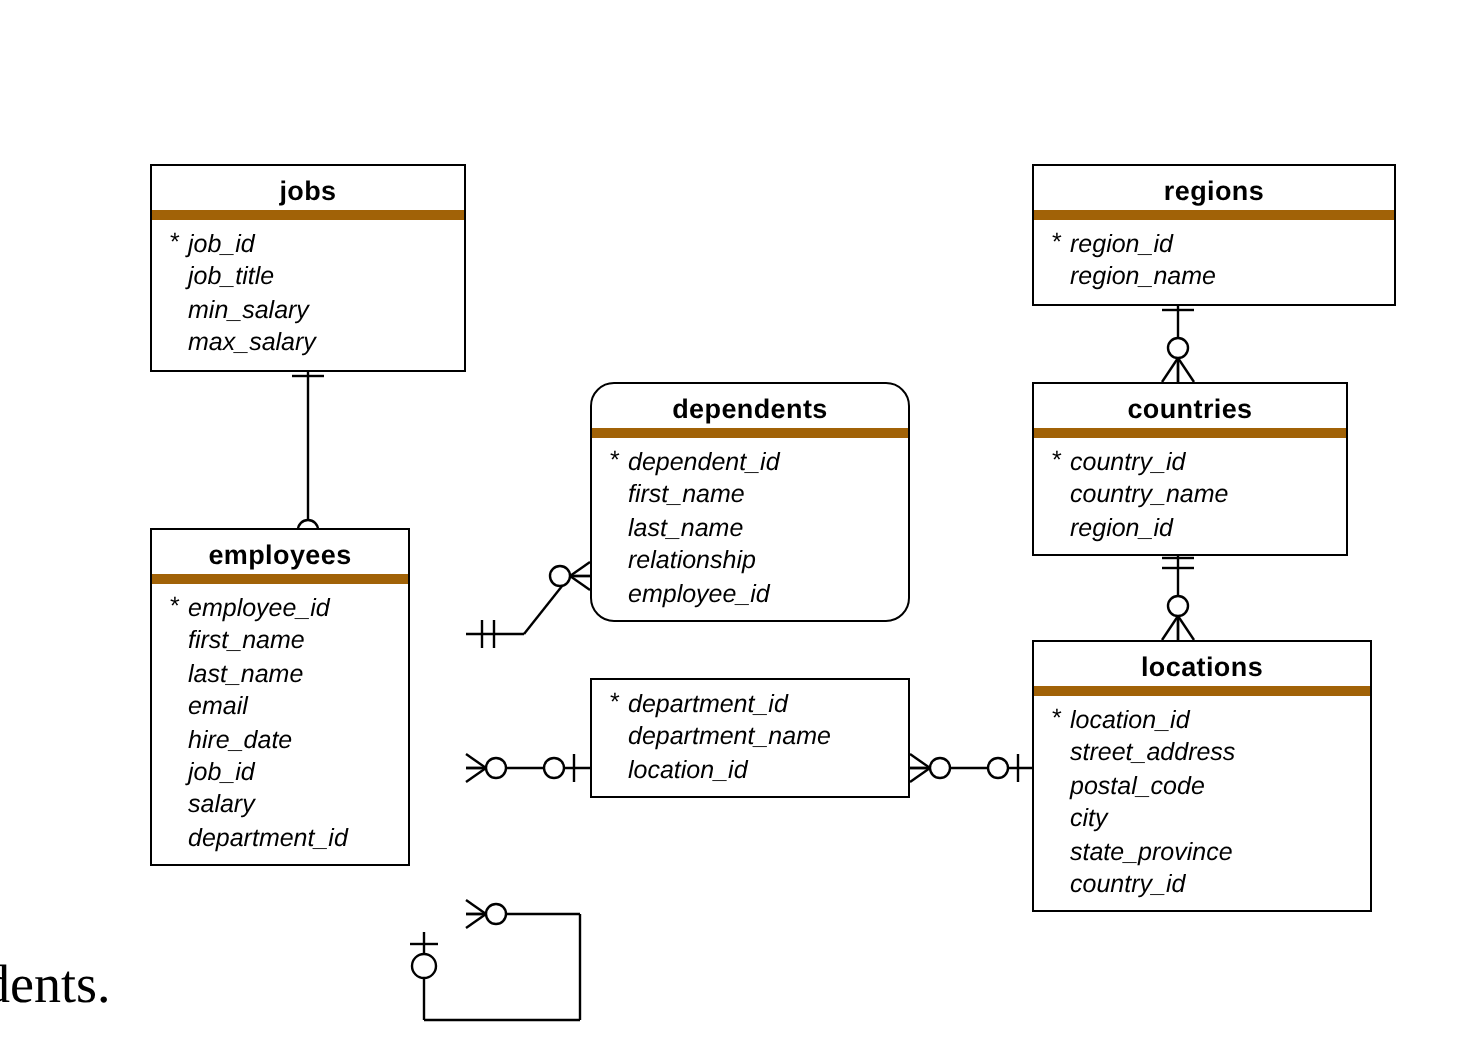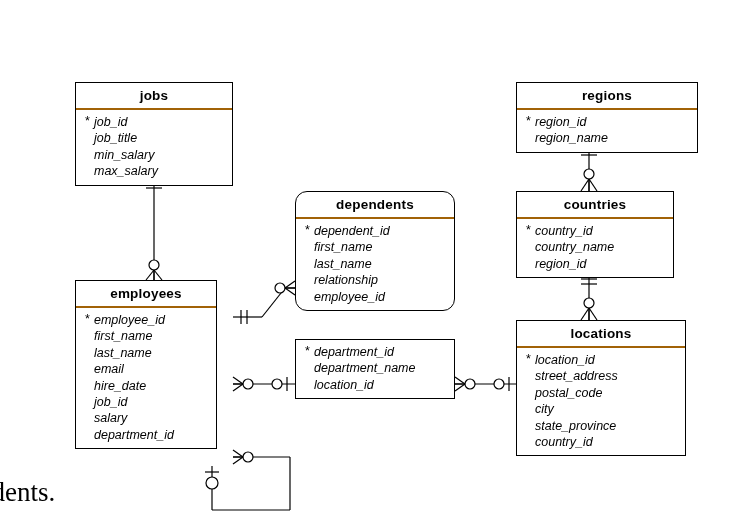--- a/index.html
+++ b/index.html
@@ -28,21 +28,21 @@
   }
   .entity {
     position: absolute;
     box-sizing: border-box;
     border: 1px solid #000000;
     background: #ffffff;
     z-index: 5;
   }
   .entity-header {
     box-sizing: border-box;
-    border-bottom: 2px solid #a16207;
+    border-bottom: 5px solid #a16207;
     text-align: center;
     font-weight: bold;
     font-size: 13.5px;
     color: #000000;
     line-height: 26px;
     height: 27px;
     letter-spacing: 0.2px;
   }
   .entity-attrs {
     padding: 4px 0 5px 0;
@@ -182,21 +182,21 @@
   <div id="entity-layer">
       <div class="entity" style="left: 75px; top: 82px; width: 158px;">
         <div class="entity-header">jobs</div>
         <div class="entity-attrs">
           <div class="attr-row"><span class="pk-mark">*</span><span class="attr-name">job_id</span></div>
           <div class="attr-row"><span class="attr-name">job_title</span></div>
           <div class="attr-row"><span class="attr-name">min_salary</span></div>
           <div class="attr-row"><span class="attr-name">max_salary</span></div>
         </div>
       </div>
-      <div class="entity" style="left: 75px; top: 280px; width: 142px;">
+      <div class="entity" style="left: 75px; top: 264px; width: 130px;">
         <div class="entity-header">employees</div>
         <div class="entity-attrs">
           <div class="attr-row"><span class="pk-mark">*</span><span class="attr-name">employee_id</span></div>
           <div class="attr-row"><span class="attr-name">first_name</span></div>
           <div class="attr-row"><span class="attr-name">last_name</span></div>
           <div class="attr-row"><span class="attr-name">email</span></div>
           <div class="attr-row"><span class="attr-name">hire_date</span></div>
           <div class="attr-row"><span class="attr-name">job_id</span></div>
           <div class="attr-row"><span class="attr-name">salary</span></div>
           <div class="attr-row"><span class="attr-name">department_id</span></div>

